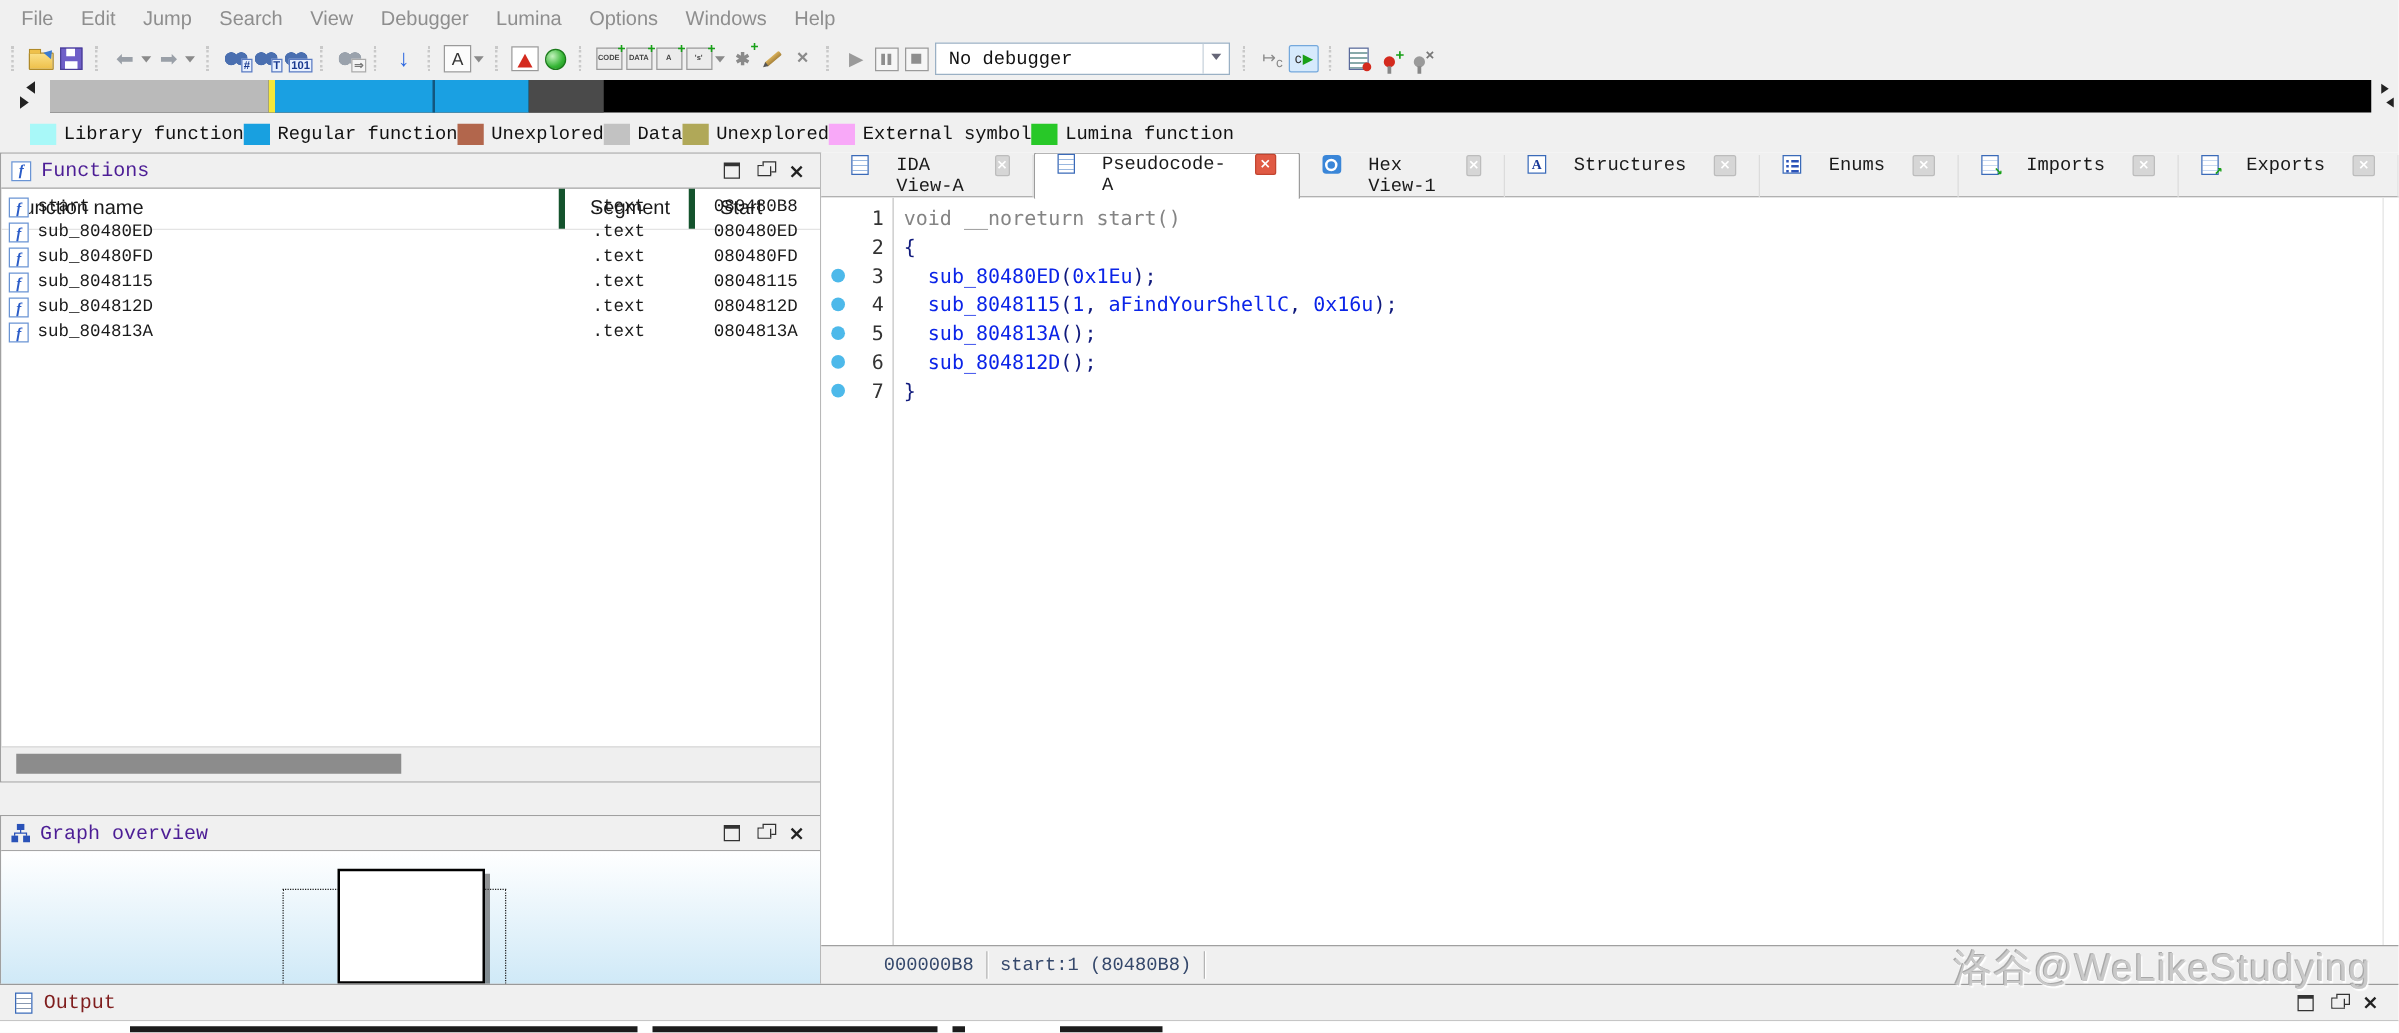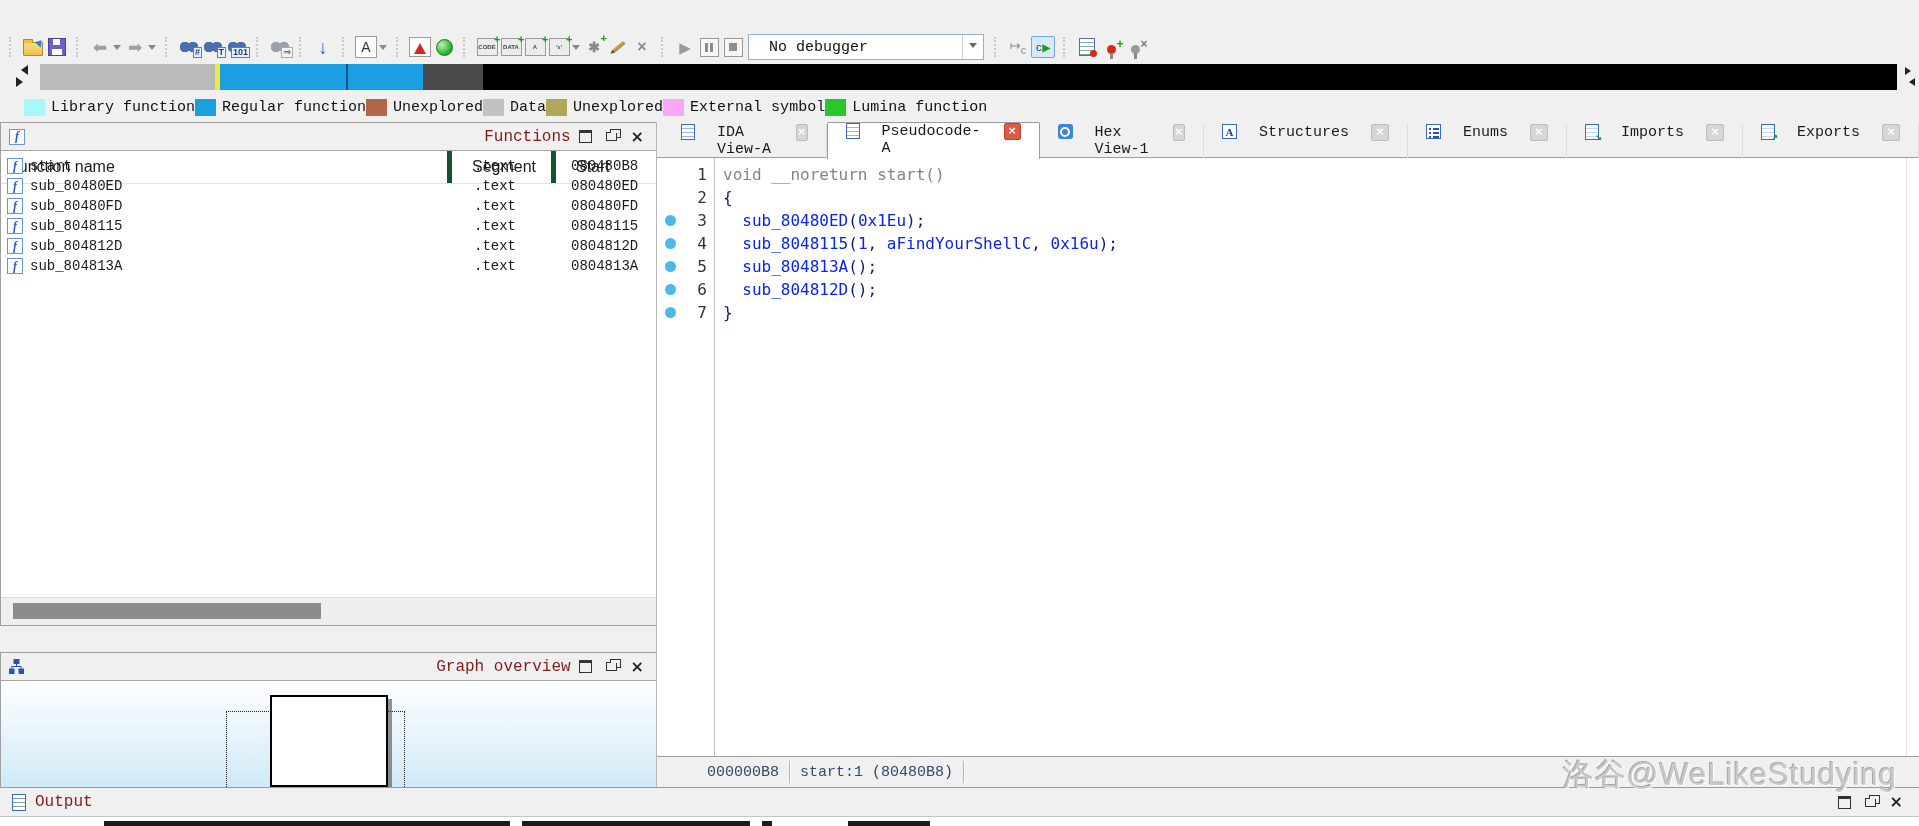--- a/index.html
+++ b/index.html
@@ -39,21 +39,21 @@
   .chunk{font-size:14px;color:#8a8a8a;font-weight:bold;position:relative;}
   .chunk .plus{position:absolute;right:-7px;top:-7px;color:#18a018;font-weight:bold;font-size:11px;}
   .pencil{width:15px;height:4px;background:linear-gradient(#d8b05a,#a8823a);border-radius:1px;transform:rotate(-40deg);position:relative;}
   .pencil::after{content:"";position:absolute;left:-5px;top:0;border:2px solid transparent;border-right:4px solid #555;}
   .xdel{font-size:16px;color:#8a8a8a;font-weight:bold;line-height:1;}
   .play{font-size:15px;color:#9a9a9a;line-height:1;}
   .pausebox,.stopbox{width:17px;height:17px;border:1px solid #9a9a9a;background:#f6f6f6;display:flex;align-items:center;justify-content:center;gap:2px;}
   .pausebox i{display:block;width:3px;height:9px;background:#8e8e8e;}
   .stopbox i{display:block;width:8px;height:8px;background:#8e8e8e;}
   #dbgcombo{width:234px;height:24px;background:#fff;border:1px solid #9ab0c4;display:flex;align-items:center;margin:0 3px;}
-  #dbgcombo .combo-text{flex:1;font-family:"Liberation Mono",monospace;font-size:15px;color:#111;padding-left:20px;}
+  #dbgcombo .combo-text{flex:1;font-family:"Liberation Mono",monospace;font-size:15px;color:#111;padding-left:10px;}
   #dbgcombo .combo-arrow{width:20px;height:100%;border-left:1px solid #c8d2dc;display:flex;align-items:center;justify-content:center;}
   #dbgcombo .combo-arrow i{width:0;height:0;border:4px solid transparent;border-top:5px solid #667;}
   .stepc{font-size:13px;color:#8a8a8a;}
   .runc{width:22px;height:20px;border:1px solid #74a8dc;background:#d6eafc;border-radius:2px;display:flex;align-items:center;justify-content:center;font-size:11px;color:#333;gap:1px;}
   .runc b{color:#18a018;font-size:10px;}
   .bpdoc{width:14px;height:16px;background:#fff;border:1px solid #5a6a9a;position:relative;
          background-image:repeating-linear-gradient(#fff 0 3px,#8aa 3px 4px);}
   .bpdoc::after{content:"";position:absolute;right:-3px;bottom:-2px;width:7px;height:7px;border-radius:50%;background:#d42a1e;}
   .bppin{width:9px;height:9px;border-radius:50%;background:#d42a1e;position:relative;margin-top:4px;}
   .bppin::before{content:"";position:absolute;left:3px;top:8px;width:3px;height:6px;background:#888;}
@@ -71,21 +71,21 @@
   #nav-right-arrows .r{width:0;height:0;border:4px solid transparent;border-left:6px solid #222;margin-bottom:3px;}
   #nav-right-arrows .l{width:0;height:0;border:4px solid transparent;border-right:6px solid #222;}
   
   #legend{position:absolute;left:0;top:92px;right:0;height:30px;display:flex;align-items:center;padding-left:24px;}
   .legend-item{display:flex;align-items:center;gap:6px;}
   .swatch{width:21px;height:17px;display:inline-block;}
   .legend-label{font-family:"Liberation Mono",monospace;font-size:15px;color:#111;}
   
   .panel{position:absolute;background:#fff;border:1px solid #a0a0a0;}
   .panel-title{height:27px;background:#f0f0f0;border-bottom:1px solid #a6a6a6;display:flex;align-items:center;padding:0 8px;gap:8px;}
-  .panel-title .ptext{font-family:"Liberation Mono",monospace;font-size:16px;color:#7f1d1d;flex:1;text-align:right;}
+  .panel-title .ptext{font-family:"Liberation Mono",monospace;font-size:16px;color:#4c1d95;flex:1;}
   .winbtns{display:flex;align-items:center;gap:14px;margin-right:4px;}
   .btn-max{width:11px;height:9px;border:1px solid #333;border-top:3px solid #333;}
   .btn-float{width:9px;height:7px;border:1px solid #333;position:relative;background:#f0f0f0;}
   .btn-float::before{content:"";position:absolute;left:3px;top:-4px;width:9px;height:7px;border:1px solid #333;background:#f0f0f0;}
   .btn-float::after{content:"";position:absolute;left:0;top:0;width:9px;height:7px;background:#f0f0f0;border-right:1px solid #333;}
   .btn-close{font-size:16px;font-weight:bold;color:#222;line-height:12px;font-family:"DejaVu Sans",sans-serif;}
   .f-icon{width:14px;height:14px;border:1px solid #6a94d4;background:#fff;color:#2a5cc8;
           font-family:"Liberation Serif",serif;font-style:italic;font-weight:bold;font-size:12px;
           display:inline-flex;align-items:center;justify-content:center;flex:none;}
   
@@ -155,20 +155,32 @@
   .strip{position:absolute;top:4px;height:6px;background:#1c1c1c;}
   
   #watermark{position:absolute;right:22px;top:754px;z-index:40;font-size:31px;letter-spacing:1px;color:#c9c9c9;
              text-shadow:-1px -1px 0 #a8a8a8,1px 1px 1px #ffffff;font-family:"Liberation Sans",sans-serif;}
 </style>
 </head>
 <body>
 
 <div id="screen">
 
+  <div id="menubar">
+      <div class="menu-item">File</div>
+      <div class="menu-item">Edit</div>
+      <div class="menu-item">Jump</div>
+      <div class="menu-item">Search</div>
+      <div class="menu-item">View</div>
+      <div class="menu-item">Debugger</div>
+      <div class="menu-item">Lumina</div>
+      <div class="menu-item">Options</div>
+      <div class="menu-item">Windows</div>
+      <div class="menu-item">Help</div>
+    </div>
 
   <div id="toolbar">
     <div class="tsep"></div>
     <div class="ticon">
         <span class="folder"></span>
       </div>
     <div class="ticon">
         <span class="floppy"></span>
       </div>
     <div class="tsep"></div>

